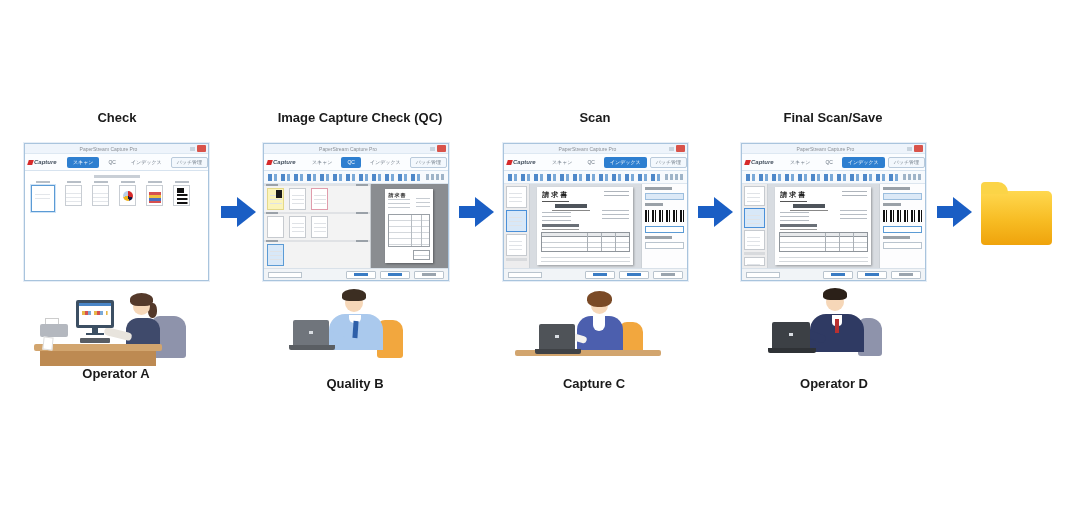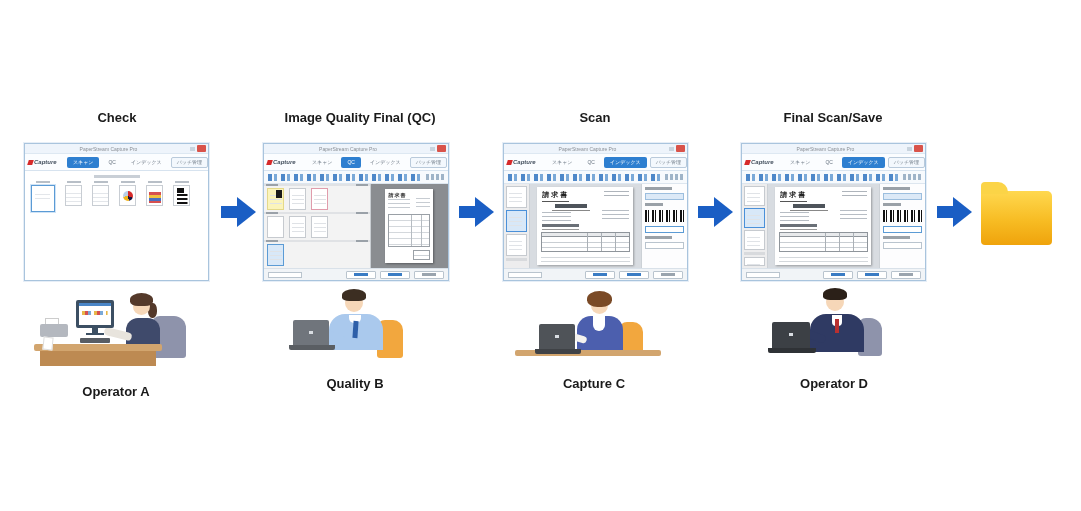--- a/index.html
+++ b/index.html
@@ -206,21 +206,21 @@
   .opD .head { left:78px; top:5px; width:18px; height:18px; }
   .opD .hair { left:75px; top:0px; width:24px; height:12px; background:#2b2018; border-radius:50% 50% 30% 30%; }
   .opD .lscreen { left:24px; top:34px; width:38px; height:26px; background:#3c4045; border-radius:2px 2px 0 0; }
   .opD .ldot { left:41px; top:45px; width:4px; height:3px; background:#d9dde2; }
   .opD .lbase { left:20px; top:60px; width:48px; height:5px; background:#2f3236; border-radius:0 0 2px 2px; }
 </style>
 </head>
 <body>
 
 <div class="stage-label" style="left:17px;top:110px;">Check</div>
-<div class="stage-label" style="left:260px;top:110px;">Image Quality Final (QC)</div>
+<div class="stage-label" style="left:260px;top:110px;">Image Capture Check (QC)</div>
 <div class="stage-label" style="left:495px;top:110px;">Scan</div>
 <div class="stage-label" style="left:733px;top:110px;">Final Scan/Save</div>
 
 <div class="win" style="left:24px;width:185px;">
   <div class="titlebar">
     <div class="titletext">PaperStream Capture Pro</div>
     <div class="win-sys">
       <div class="sysdash"></div>
       <div class="win-close"></div>
     </div>
@@ -559,16 +559,16 @@
   <div class="shirt"></div>
   <div class="tie"></div>
   <div class="arm"></div>
   <div class="head skin"></div>
   <div class="hair"></div>
   <div class="lscreen"></div>
   <div class="ldot"></div>
   <div class="lbase"></div>
 </div>
 
-<div class="op-label" style="left:16px;top:384px;">Operator A</div>
+<div class="op-label" style="left:16px;top:366px;">Operator A</div>
 <div class="op-label" style="left:255px;top:376px;">Quality B</div>
 <div class="op-label" style="left:494px;top:376px;">Capture C</div>
 <div class="op-label" style="left:734px;top:376px;">Operator D</div>
 
 </body></html>

